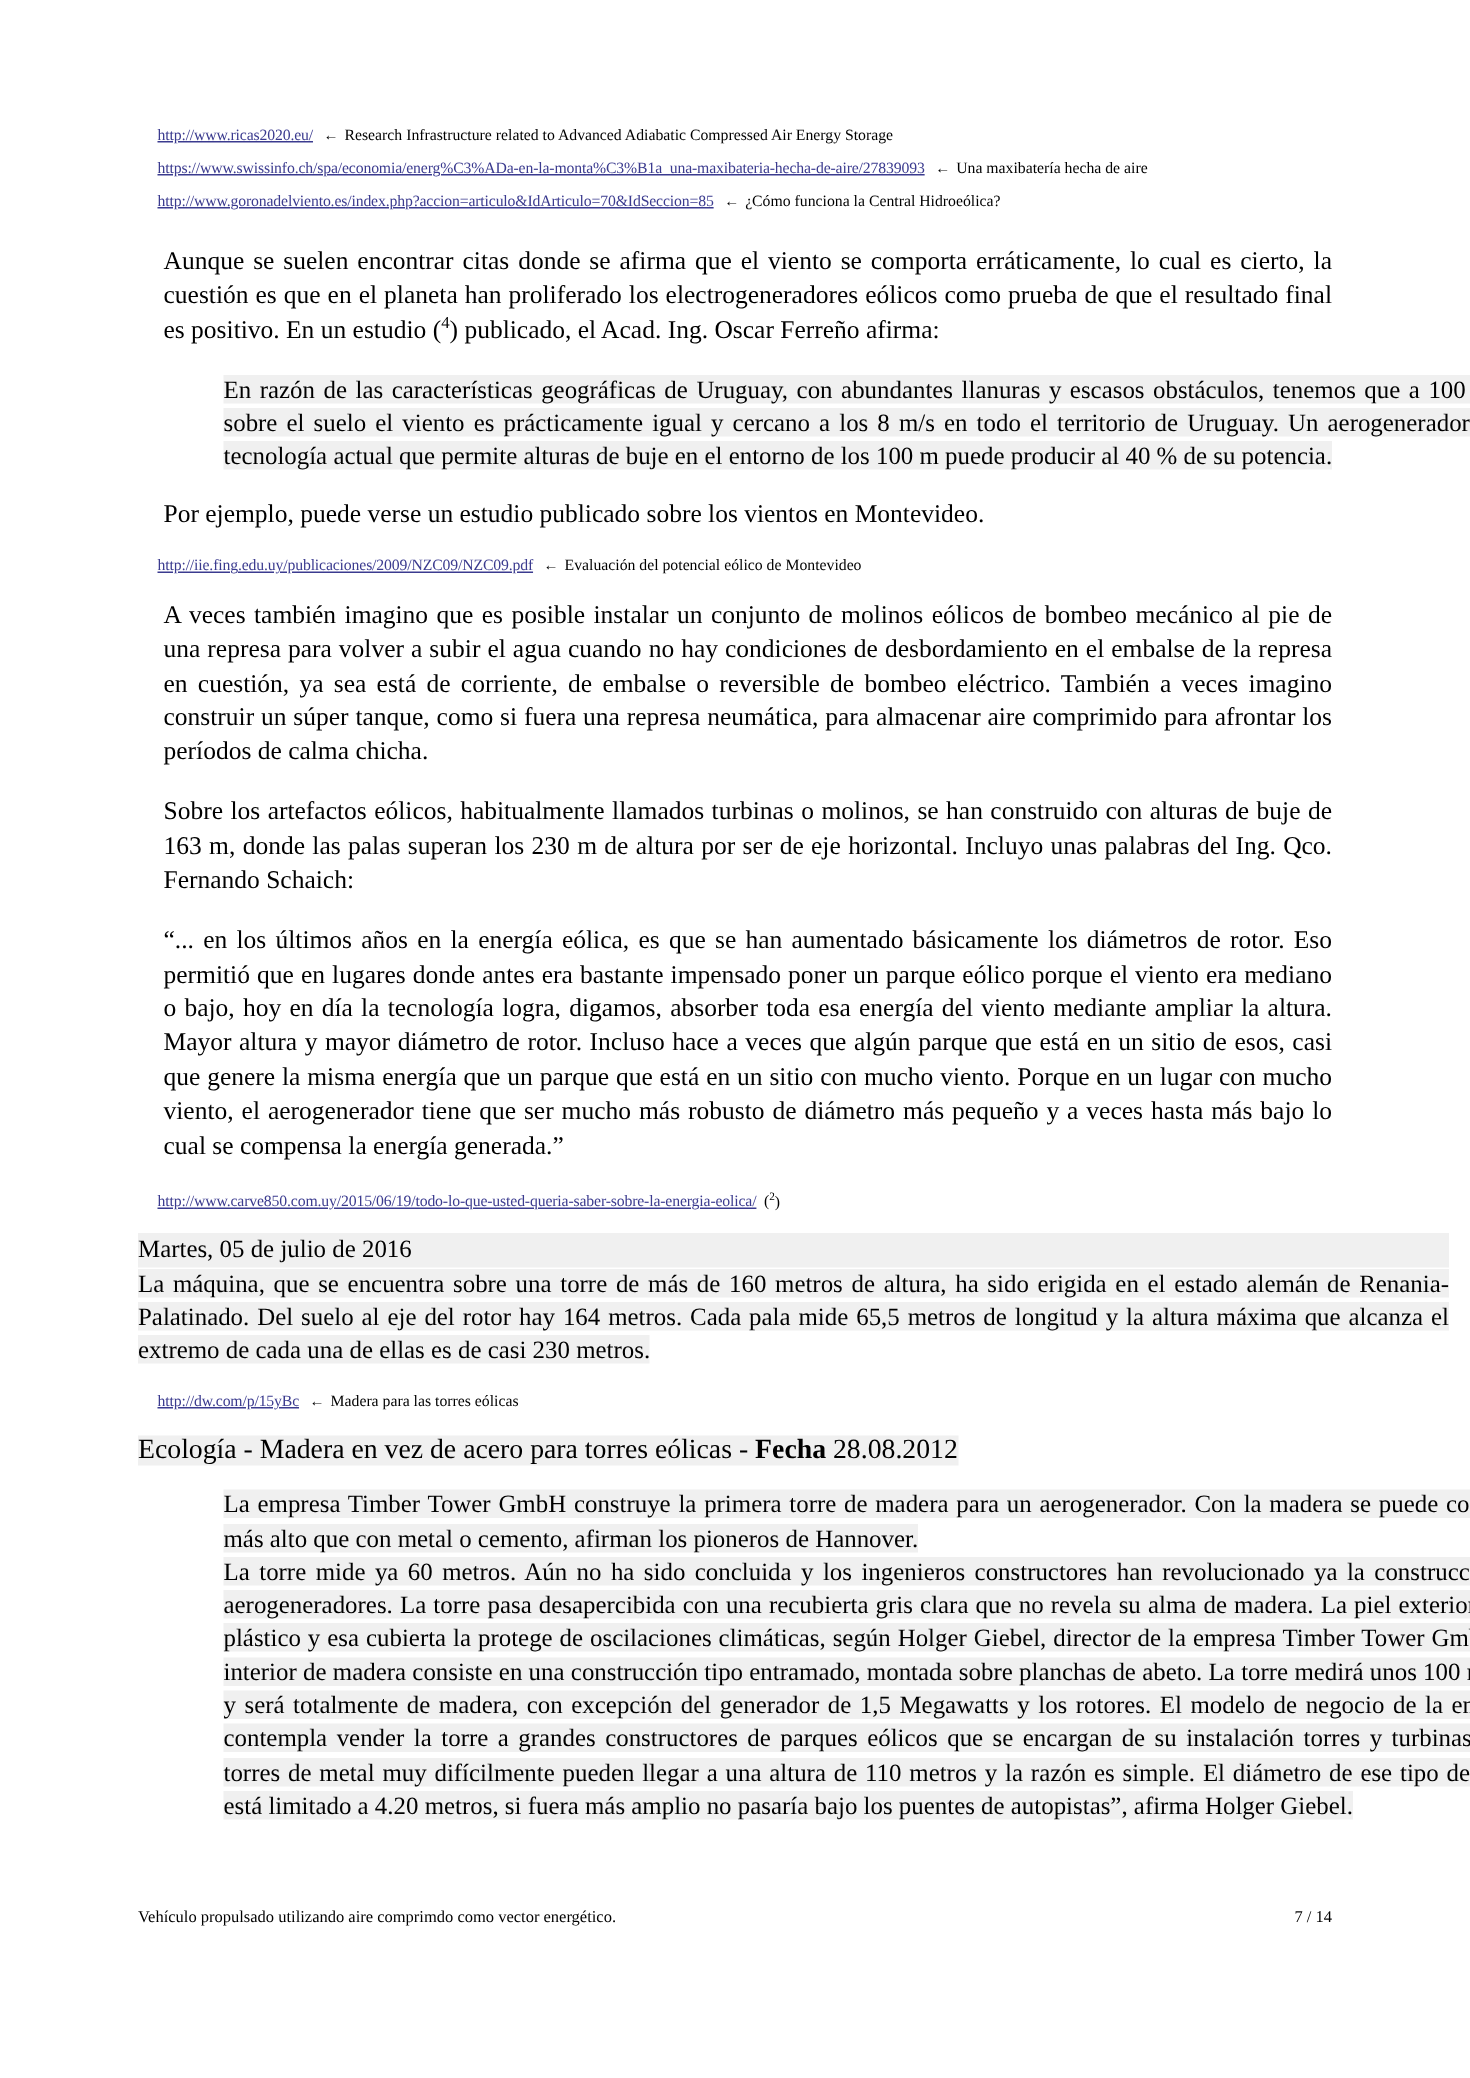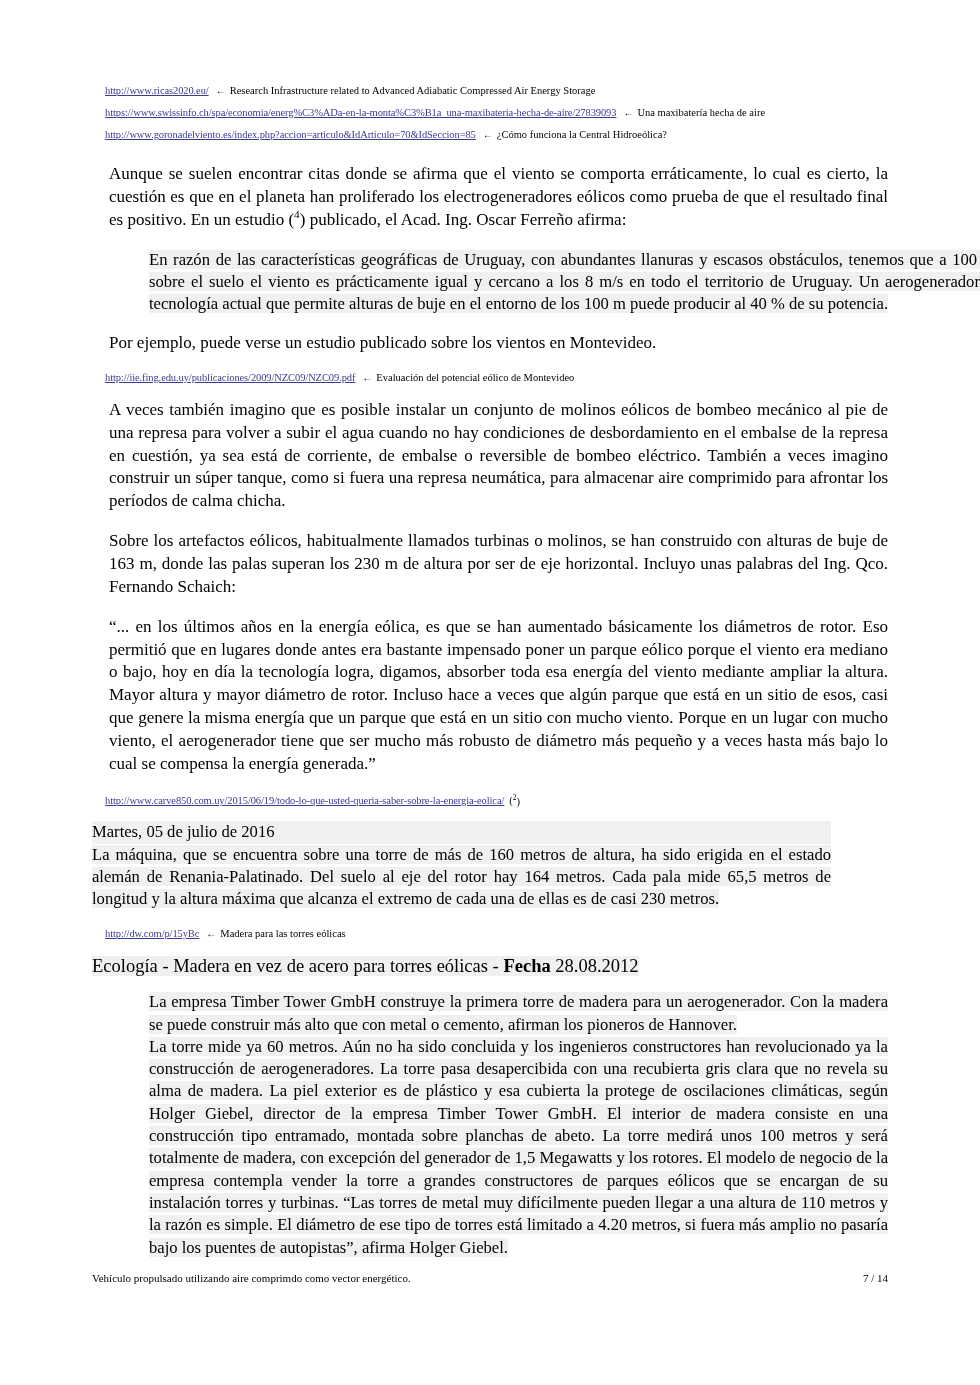--- a/index.html
+++ b/index.html
@@ -80,21 +80,21 @@
     font-size: 16.6px;
     line-height: 1.345;
     text-align: justify;
   }
   .quote .hl {
     background: #f0f0f0;
     box-decoration-break: clone;
     -webkit-box-decoration-break: clone;
   }
   .indent-1 { margin-left: 57px; width: 879px; }
-  .indent-2 { margin-left: 57px; width: 739px; }
+  .indent-2 { margin-left: 57px; width: 874px; }
 
   .heading-eco {
     font-size: 18.5px;
     line-height: 1.3;
     margin: 0 0 13px 0;
   }
   .heading-eco .hl { background: #f0f0f0; }
   .heading-eco b { font-weight: bold; }
 
   .block-martes {

